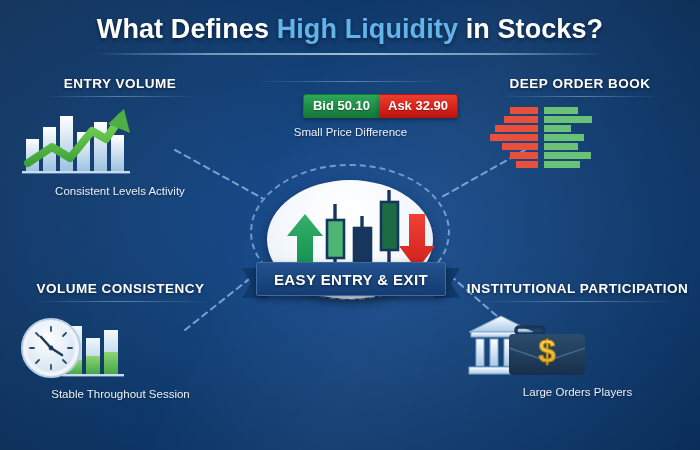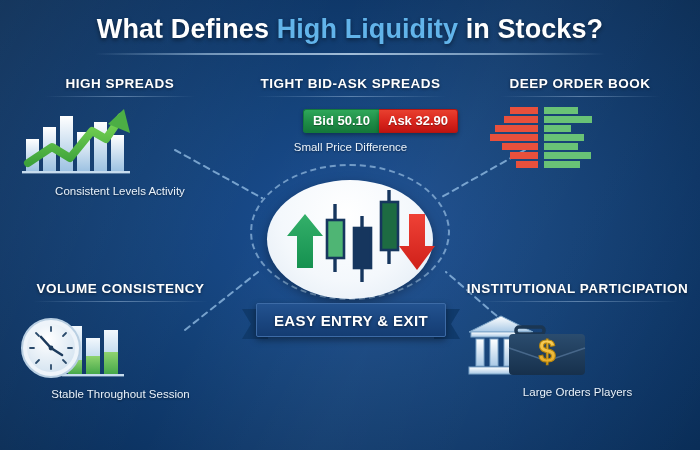--- a/index.html
+++ b/index.html
@@ -92,21 +92,21 @@
   .hub-circle {
     position:absolute; left:19px; top:14px; width:166px; height:119px;
     border-radius:50%;
     background:radial-gradient(circle at 48% 30%, #ffffff 0%, #f4f8fc 55%, #dfe9f3 100%);
     box-shadow:0 4px 12px rgba(0,0,0,.35);
     overflow:hidden;
   }
   .hub-art { position:absolute; left:19px; top:14px; width:166px; height:119px; }
 
   
-  .ribbon { position:absolute; left:-6px; top:96px; width:218px; height:36px;margin-top:41px; }
+  .ribbon { position:absolute; left:-6px; top:96px; width:218px; height:36px; }
   .ribbon .tail {
     position:absolute; top:6px; width:26px; height:30px;
     background:#103a6b;
   }
   .ribbon .tail.l { left:0;  clip-path:polygon(0 0,100% 0,100% 100%,0 100%,9px 50%); }
   .ribbon .tail.r { right:0; clip-path:polygon(0 0,100% 0,calc(100% - 9px) 50%,100% 100%,0 100%); }
   .ribbon .band {
     position:absolute; left:14px; top:0; right:14px; height:34px;
     background:linear-gradient(to bottom,#23528f 0%,#1b4781 48%,#143c72 100%);
     border:1px solid #3d6ba6;
@@ -136,21 +136,21 @@
   <svg class="connectors" viewBox="0 0 700 450">
     <g stroke="#9cc6ec" stroke-width="2" stroke-dasharray="6 5" fill="none" opacity=".72" stroke-linecap="round">
       <path d="M175 150 L262 198"></path>
       <path d="M525 150 L440 198"></path>
       <path d="M185 330 L258 272"></path>
       <path d="M513 330 L446 272"></path>
     </g>
   </svg>
 
   <div class="sec" id="sec-volume">
-    <h3>HIGH SPREADS</h3>
+    <h3>ENTRY VOLUME</h3>
     <div class="rule" style="width:150px"></div>
     <div class="icon-wrap">
       <svg width="118" height="74" viewBox="0 0 118 74">
         <defs>
           <linearGradient id="gBar" x1="0" y1="0" x2="0" y2="1">
             <stop offset="0" stop-color="#ffffff"></stop>
               <stop offset="1" stop-color="#9dc2e2"></stop>
           </linearGradient>
           <linearGradient id="gArrow" x1="0" y1="0" x2="0" y2="1">
             <stop offset="0" stop-color="#7ed957"></stop>
@@ -167,21 +167,20 @@
         </g>
         <rect x="2" y="66" width="108" height="2.4" fill="#c7dcee"></rect>
         <path d="M8 58 L32 42 L50 53 L72 26 L86 34 L101 12" stroke="url(#gArrow)" stroke-width="8" fill="none" stroke-linejoin="round" stroke-linecap="round"></path>
         <path d="M104 4 L110 28 L88 19 Z" fill="#4cae45"></path>
       </svg>
     </div>
     <div class="cap">Consistent Levels Activity</div>
   </div>
 
   <div class="sec" id="sec-spread">
-    <h3>TIGHT BID-ASK SPREADS</h3>
     <div class="rule" style="width:190px"></div>
     <div class="badges">
       <div class="badge bid">Bid 50.10</div>
       <div class="badge ask">Ask 32.90</div>
     </div>
     <div class="cap">Small Price Difference</div>
   </div>
 
   <div class="sec" id="sec-orders">
     <h3>DEEP ORDER BOOK</h3>

